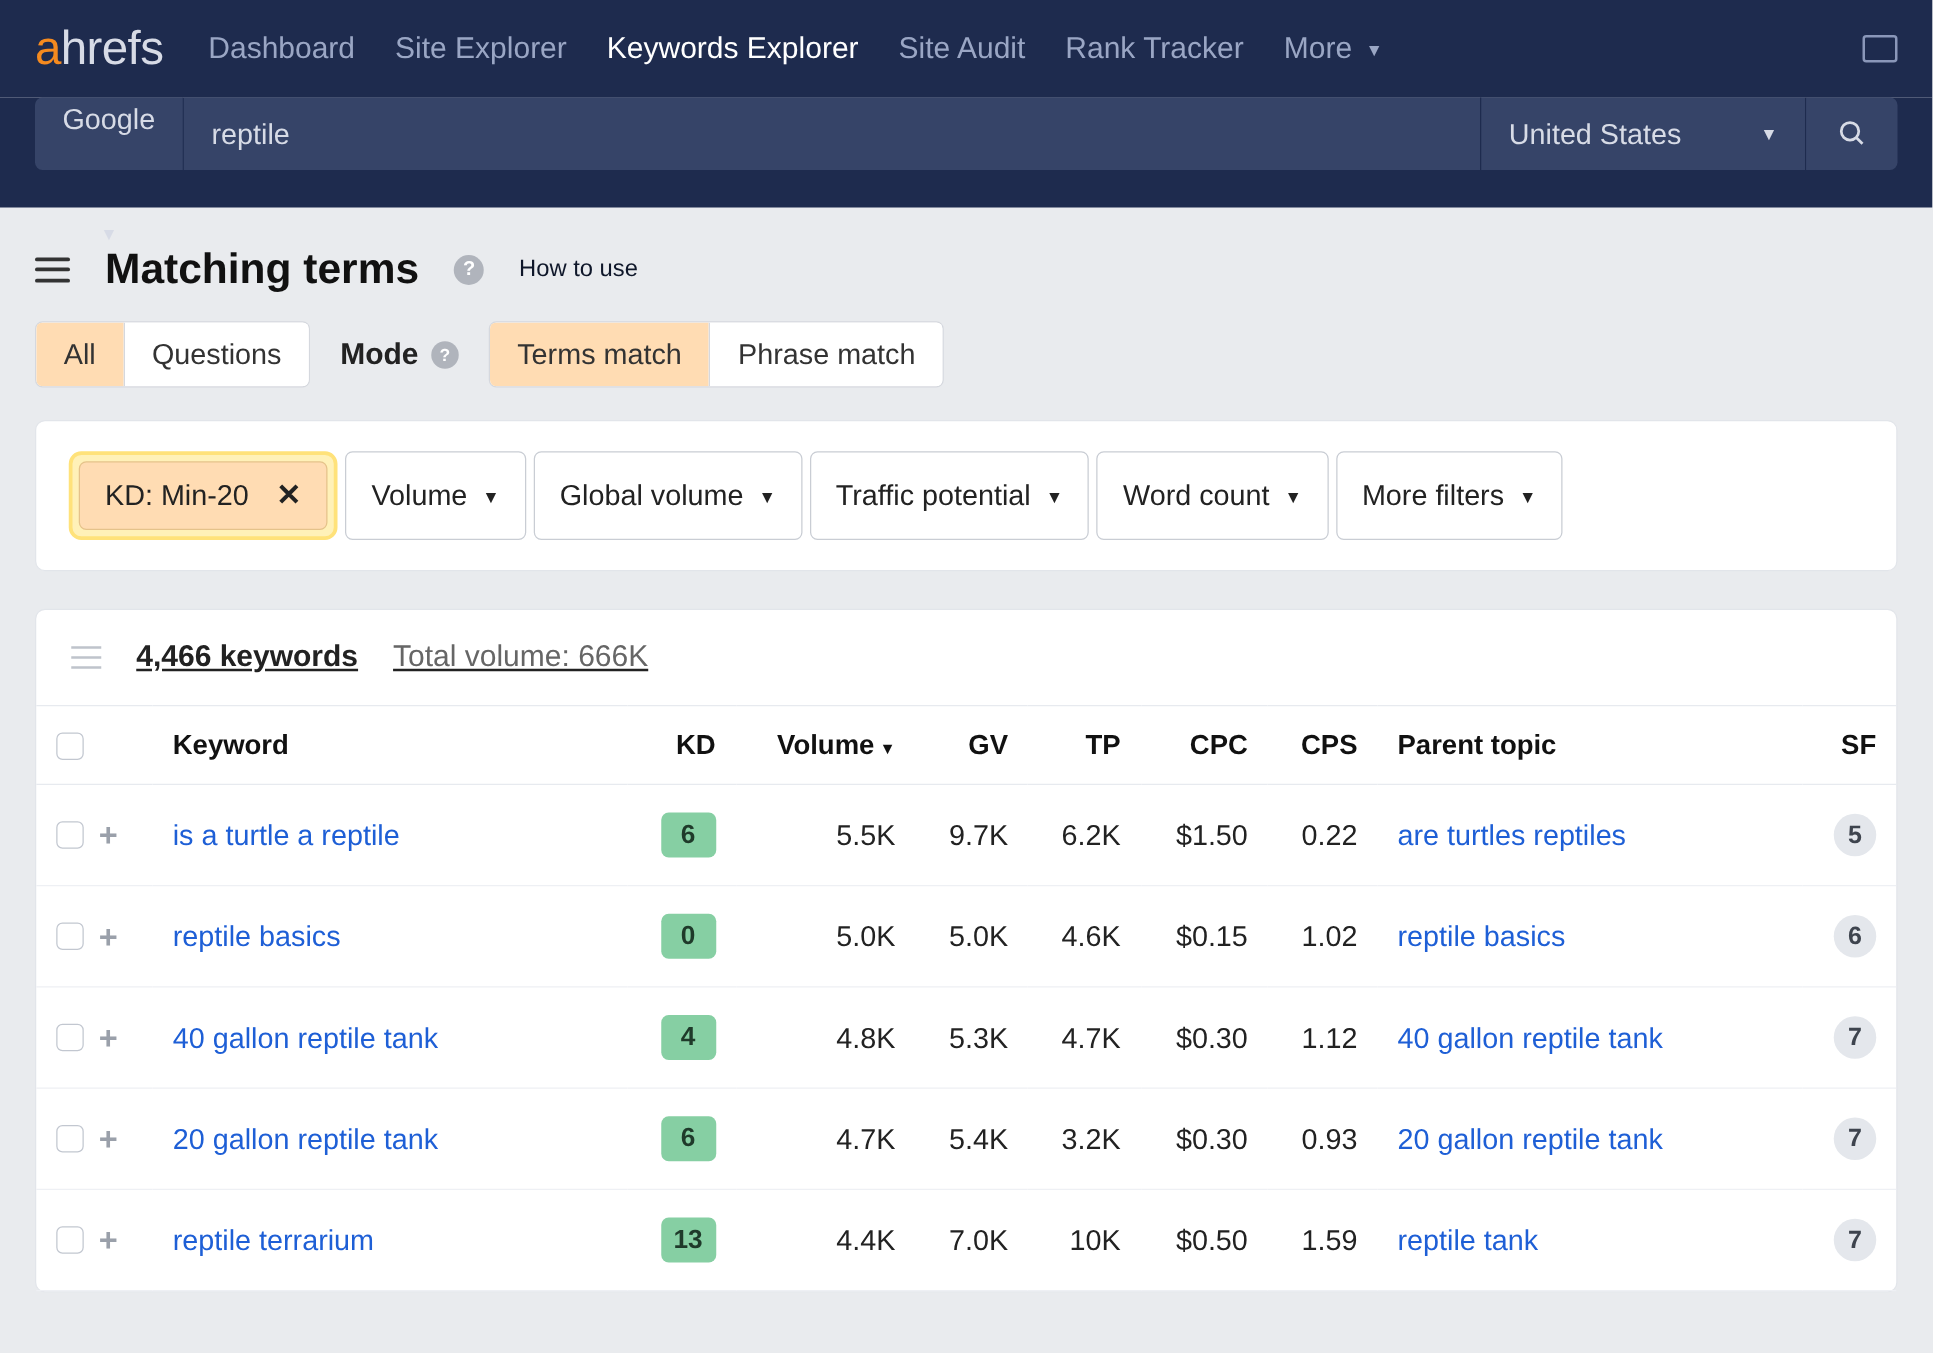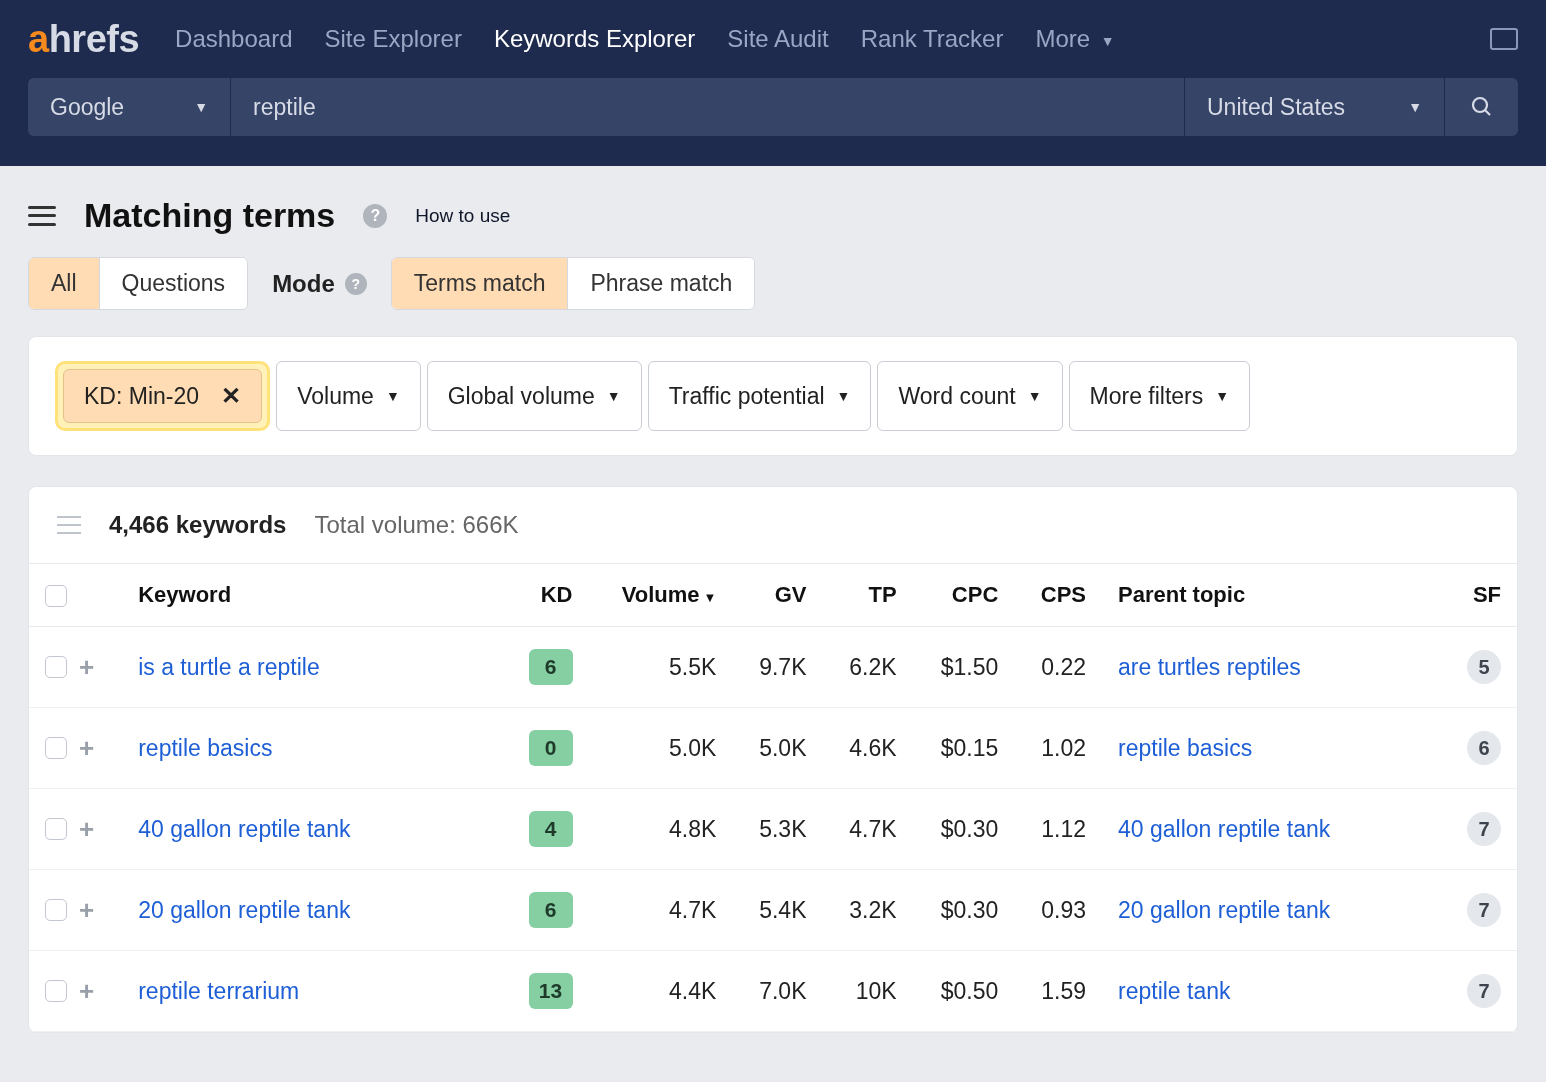--- a/index.html
+++ b/index.html
@@ -1,32 +1,32 @@
 <!DOCTYPE html>
 <html><head>
 <meta charset="utf-8">
 <style>
   * { box-sizing: border-box; margin: 0; padding: 0; }
   body { font-family: -apple-system, BlinkMacSystemFont, "Segoe UI", Helvetica, Arial, sans-serif; background: #e9ebee; color: #222; width: 1546px; }
   
   
   .topbar { background: #1e2b4e; color: #cdd4e3; height: 78px; display: flex; align-items: center; padding: 0 28px; }
-  .logo { font-size: 38px; font-weight: 700; letter-spacing: -0.5px; margin-right: 36px; }
+  .logo { font-size: 38px; font-weight: 400; letter-spacing: -0.5px; margin-right: 36px; }
   .logo .a1 { color: #f58a1f; }
   .logo .rest { color: #d7dbe6; }
   .navlinks { display: flex; gap: 32px; font-size: 24px; align-items: center; }
   .navlink { color: #9aa6c4; cursor: pointer; }
   .navlink.active { color: #fff; }
   .nav-caret { display:inline-block; margin-left:4px; font-size:14px; vertical-align: middle; }
   .topbar-right { margin-left: auto; display:flex; align-items:center; gap: 20px; }
   .screen-icon { width:28px; height:22px; border:2px solid #8a97b9; border-radius:3px; position:relative; }
   
   
   .searchrow { background: #1e2b4e; padding: 0 28px 30px 28px; display:flex; gap:0; }
-  .sel-engine { background:#364468; color:#d7dbe6; height:58px; display:flex; align-items:center; padding: 16px 22px; font-size:23px; border-radius:6px 0 0 6px; gap: 70px; border-right: 1px solid #1e2b4e; }
+  .sel-engine { background:#364468; color:#d7dbe6; height:58px; display:flex; align-items:center; padding: 4px 22px; font-size:23px; border-radius:6px 0 0 6px; gap: 70px; border-right: 1px solid #1e2b4e; flex-direction: column; }
   .search-input-wrap { flex:1; background:#364468; height:58px; display:flex; align-items:center; padding: 0 22px; }
   .search-input { background:transparent; border:none; color:#d7dbe6; font-size:23px; width:100%; outline:none; }
   .sel-country { background:#364468; color:#d7dbe6; height:58px; display:flex; align-items:center; padding: 0 22px; font-size:23px; gap: 30px; border-left:1px solid #1e2b4e; width:260px; justify-content:space-between;}
   .search-btn { background:#364468; color:#d7dbe6; height:58px; width:74px; display:flex; align-items:center; justify-content:center; border-radius: 0 6px 6px 0; border-left:1px solid #1e2b4e; font-size:22px; }
   .caret-down { font-size:14px; }
   
   
   .page-header { display:flex; align-items:center; gap: 28px; padding: 30px 28px 22px 28px; }
   .hamburger { width:28px; height:20px; display:flex; flex-direction:column; justify-content:space-between; cursor:pointer; }
   .hamburger span { height:3px; background:#333; border-radius:2px; }
@@ -45,21 +45,21 @@
   
   .filters-card { background:#fff; margin: 0 28px; border-radius:8px; padding: 24px 26px; display:flex; gap: 6px; border:1px solid #e2e5ea; flex-wrap:wrap; }
   .filter-pill { border:1px solid #c9cdd4; border-radius:6px; padding: 12px 20px; font-size:23px; display:flex; align-items:center; gap:12px; background:#fff; cursor:pointer; }
   .filter-pill.active-pill { background:#ffdcb3; border:1px solid #e5c28a; }
   .filter-pill-wrap-highlight { padding:5px; border-radius:10px; background: #fff1b8; border: 3px solid #ffe27a; display:inline-flex; }
   .close-x { font-weight:700; margin-left:10px; font-size:24px; cursor:pointer; }
   .pill-caret { font-size:14px; }
   
   
   .table-card { background:#fff; margin: 30px 28px 0 28px; border-radius:8px; border:1px solid #e2e5ea; }
-  .table-summary { display:flex; align-items:center; gap: 28px; padding: 24px 28px; font-size:24px; }
+  .table-summary { display:flex; align-items:center; gap: 28px; padding: 24px 28px; font-size:24px;text-decoration:underline; }
   .summary-lines { width:24px; height:18px; display:flex; flex-direction:column; justify-content:space-between; }
   .summary-lines span { height:2px; background:#bfc3cb; }
   .summary-count { font-weight:800; }
   .summary-total { color:#666; }
   
   table { width:100%; border-collapse:collapse; }
   thead th { text-align:right; font-size:22px; font-weight:800; padding: 18px 16px; border-top:1px solid #e7eaef; border-bottom:1px solid #e7eaef; color:#111; white-space:nowrap; }
   thead th.left { text-align:left; }
   tbody td { padding: 22px 16px; font-size:23px; border-bottom:1px solid #eef0f4; text-align:right; white-space:nowrap; }
   tbody td.left { text-align:left; }

